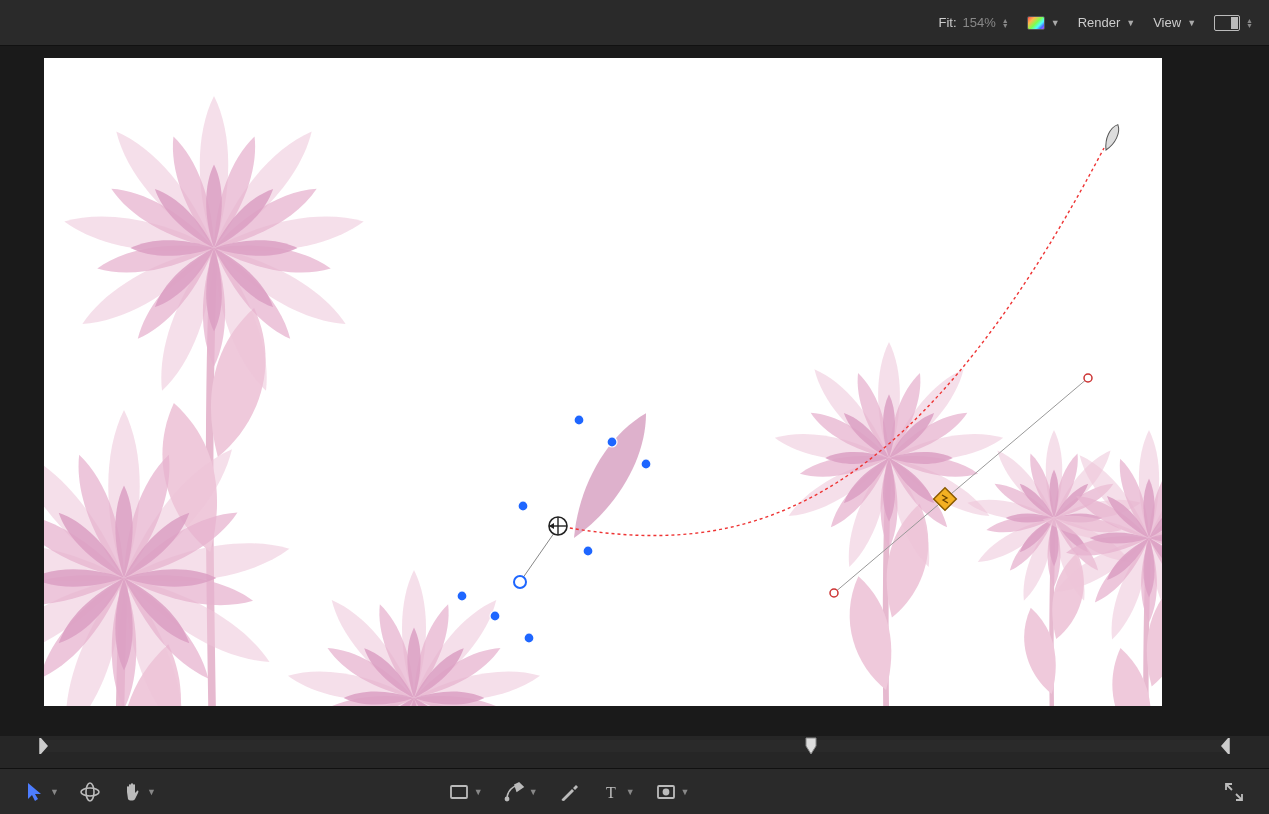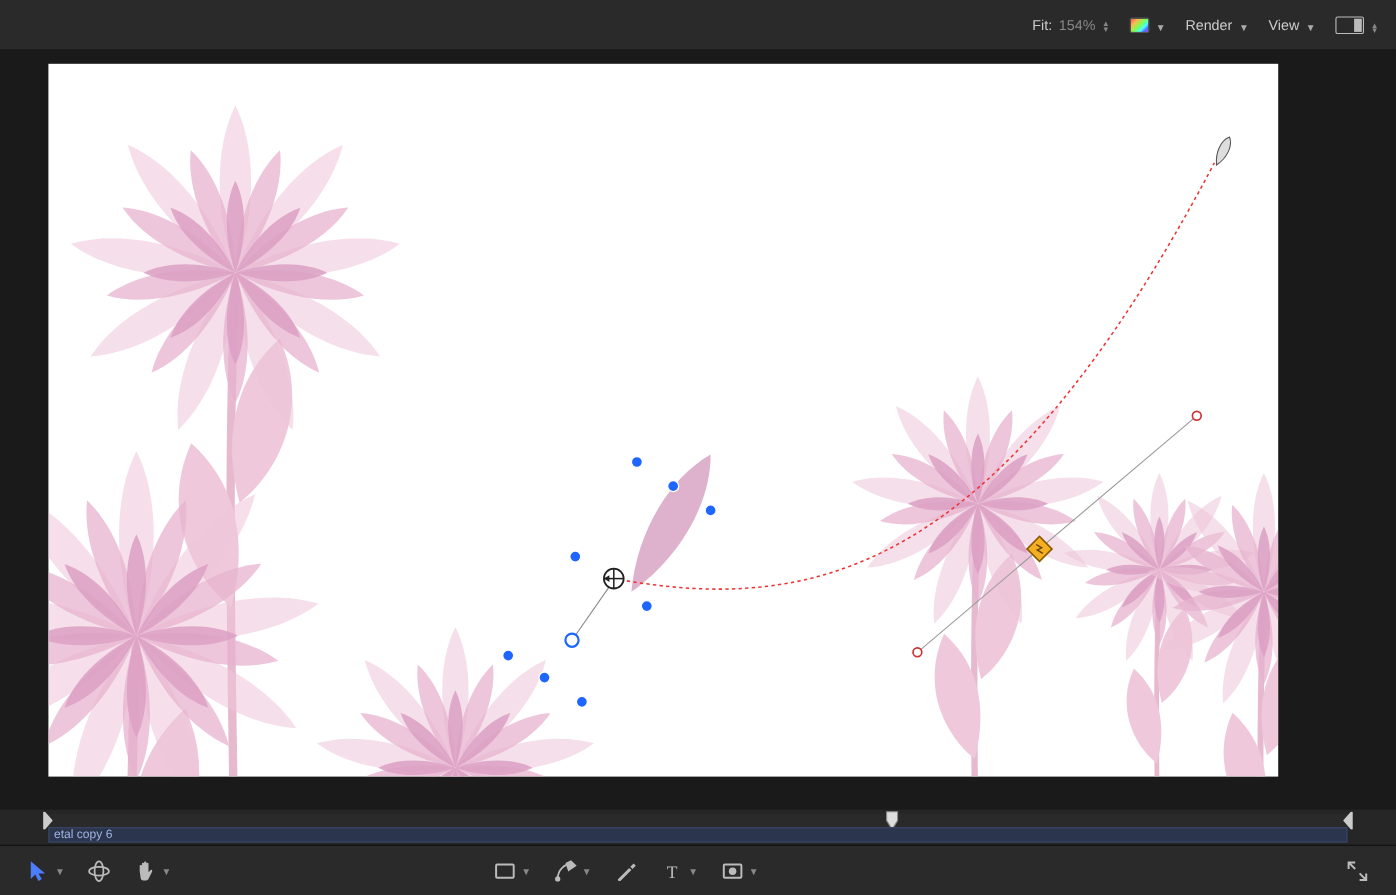--- a/index.html
+++ b/index.html
@@ -21,21 +21,21 @@
     top: 0; left: 0; right: 0;
     height: 46px;
     background: #2a2a2a;
     display: flex;
     align-items: center;
     justify-content: flex-end;
     padding: 0 16px;
     gap: 18px;
     border-bottom: 1px solid #111;
   }
-  .top-toolbar .tb-item { display: flex; align-items: flex-end; gap: 6px; cursor: pointer; color: #ccc; }
+  .top-toolbar .tb-item { display: flex; align-items: center; gap: 6px; cursor: pointer; color: #ccc; }
   .top-toolbar .tb-label { color: #ccc; }
   .top-toolbar .fit-val { color: #888; }
   .stepper-icon { display:inline-flex; flex-direction:column; line-height:5px; font-size:7px; color:#888; }
   .chev-down { font-size: 9px; color: #aaa; }
   .color-swatch {
     width: 18px; height: 14px;
     background: linear-gradient(135deg,#ff4d4d,#ffb84d 25%,#7dff4d 50%,#4dffff 70%,#4d6bff 85%,#c64dff);
     border-radius: 2px;
     border: 1px solid #555;
   }
@@ -270,23 +270,20 @@
   <div class="mt-end-right">
     <svg viewBox="0 0 10 16">
         <path d="M8,0 L8,16 M8,0 L1,8 L8,16" fill="#ccc" stroke="#ccc" stroke-width="1.5"></path>
       </svg>
   </div>
   <div class="mt-play">
     <svg viewBox="0 0 12 18">
         <path d="M1,1 L11,1 L11,9 L6,17 L1,9 Z" fill="#ddd" stroke="#888"></path>
       </svg>
   </div>
-  <div class="mt-clip">
-    <span>etal copy 6</span>
-  </div>
 </div>
 
 <div class="bottom-toolbar">
 
   <div class="bt-group">
     <span class="bt-icon">
       <svg viewBox="0 0 22 22">
           <path class="arrow-cursor" d="M4,2 L4,18 L8,14 L11,20 L14,18 L11,13 L17,13 Z"></path>
         </svg>
     </span>

